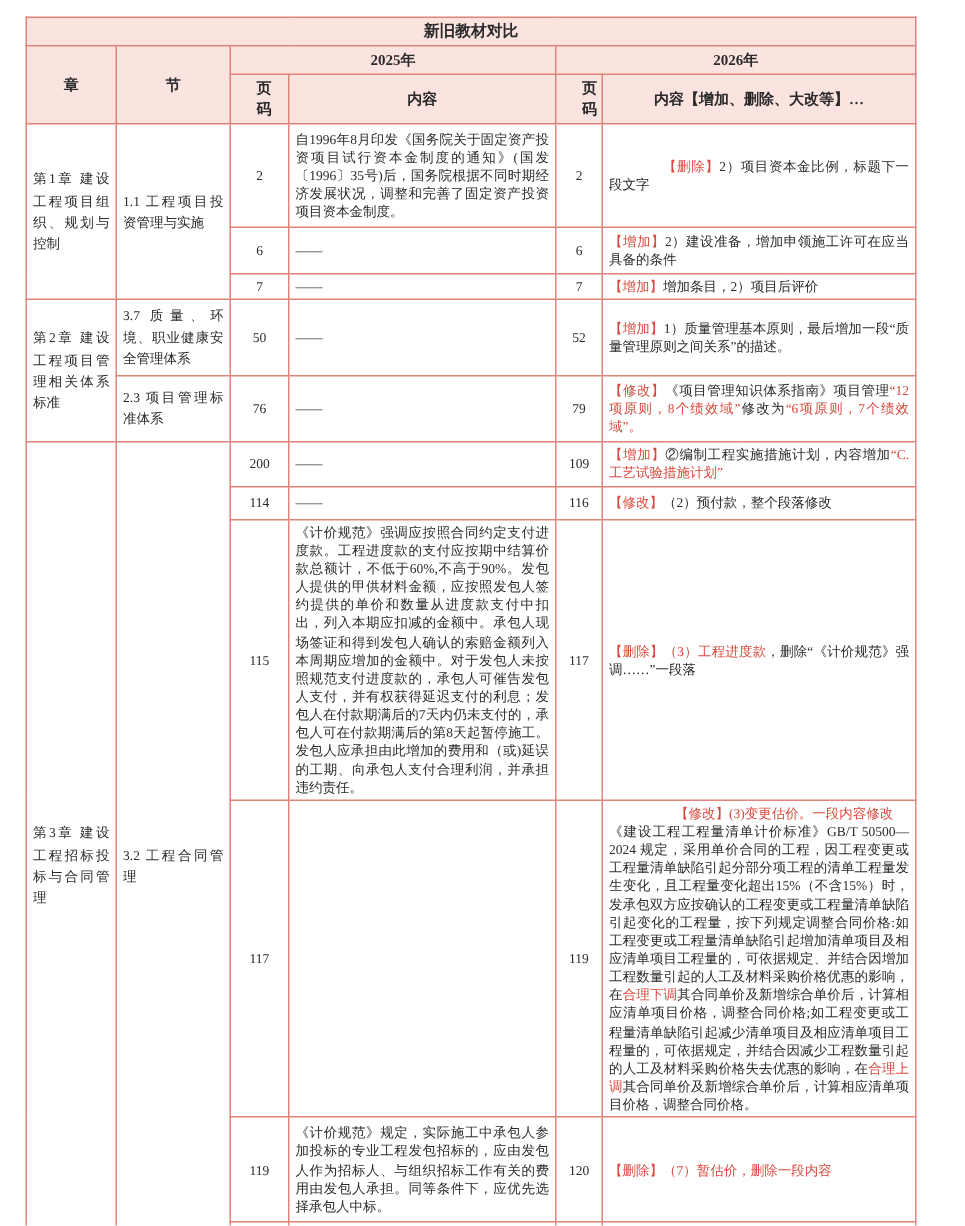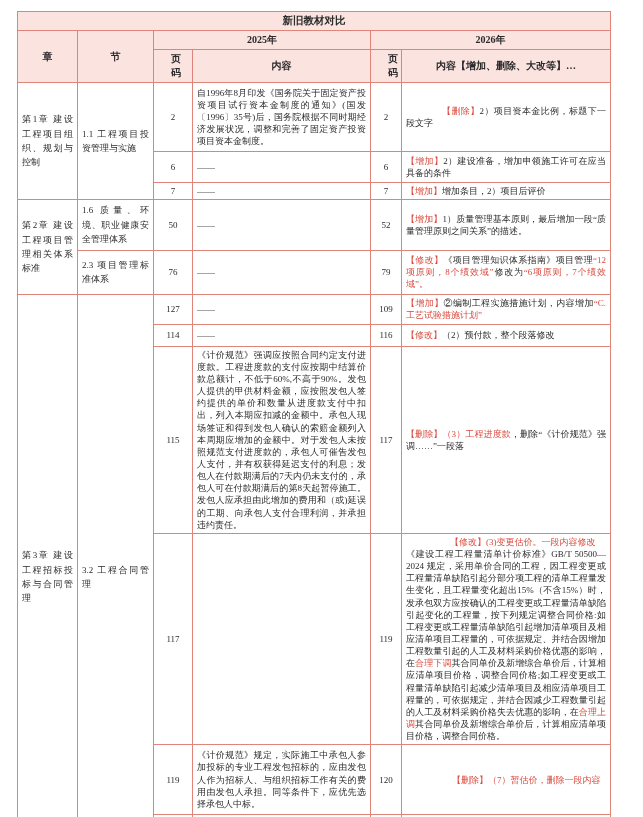--- a/index.html
+++ b/index.html
@@ -81,38 +81,38 @@
     </tr>
     <tr class="r2">
       <td class="page-cell">7</td>
       <td class="content-cell"><span>——</span></td>
       <td class="page-cell">7</td>
       <td class="content-cell"><span style="color: rgb(217, 73, 61);">【增加】</span><span>增加条目，2）项目后评价</span></td>
     </tr>
 
     <tr class="r3">
       <td rowspan="2" class="chapter-cell">第2章 建设工程项目管理相关体系标准</td>
-      <td class="section-cell">1.6 质量、环境、职业健康安全管理体系</td>
+      <td class="section-cell">3.7 质量、环境、职业健康安全管理体系</td>
       <td class="page-cell">50</td>
       <td class="content-cell"><span>——</span></td>
       <td class="page-cell">52</td>
       <td class="content-cell"><span style="color: rgb(217, 73, 61);">【增加】</span><span>1）质量管理基本原则，最后增加一段“质量管理原则之间关系”的描述。</span></td>
     </tr>
     <tr class="r4">
       <td class="section-cell">2.3 项目管理标准体系</td>
       <td class="page-cell">76</td>
       <td class="content-cell"><span>——</span></td>
       <td class="page-cell">79</td>
       <td class="content-cell"><span style="color: rgb(217, 73, 61);">【修改】</span><span>《项目管理知识体系指南》项目管理</span><span style="color: rgb(217, 73, 61);">“12项原则，8个绩效域”</span><span>修改为</span><span style="color: rgb(217, 73, 61);">“6项原则，7个绩效域”。</span></td>
     </tr>
 
     <tr class="r5">
       <td rowspan="6" class="chapter-cell">第3章 建设工程招标投标与合同管理</td>
       <td rowspan="6" class="section-cell">3.2 工程合同管理</td>
-      <td class="page-cell">127</td>
+      <td class="page-cell">200</td>
       <td class="content-cell"><span>——</span></td>
       <td class="page-cell">109</td>
       <td class="content-cell"><span style="color: rgb(217, 73, 61);">【增加】</span><span>②编制工程实施措施计划，内容增加</span><span style="color: rgb(217, 73, 61);">“C.工艺试验措施计划”</span></td>
     </tr>
     <tr class="r6">
       <td class="page-cell">114</td>
       <td class="content-cell"><span>——</span></td>
       <td class="page-cell">116</td>
       <td class="content-cell"><span style="color: rgb(217, 73, 61);">【修改】</span><span>（2）预付款，整个段落修改</span></td>
     </tr>
@@ -126,21 +126,21 @@
       <td class="page-cell">117</td>
       <td class="content-cell"></td>
       <td class="page-cell">119</td>
       <td class="content-cell"><span style="color: rgb(217, 73, 61); margin-left: 44px;">【修改】(3)变更估价。一段内容修改
 </span><span>《建设工程工程量清单计价标准》GB/T 50500—2024 规定，采用单价合同的工程，因工程变更或工程量清单缺陷引起分部分项工程的清单工程量发生变化，且工程量变化超出15%（不含15%）时，发承包双方应按确认的工程变更或工程量清单缺陷引起变化的工程量，按下列规定调整合同价格:如工程变更或工程量清单缺陷引起增加清单项目及相应清单项目工程量的，可依据规定、并结合因增加工程数量引起的人工及材料采购价格优惠的影响，在</span><span style="color: rgb(217, 73, 61);">合理下调</span><span>其合同单价及新增综合单价后，计算相应清单项目价格，调整合同价格;如工程变更或工程量清单缺陷引起减少清单项目及相应清单项目工程量的，可依据规定，并结合因减少工程数量引起的人工及材料采购价格失去优惠的影响，在</span><span style="color: rgb(217, 73, 61);">合理上调</span><span>其合同单价及新增综合单价后，计算相应清单项目价格，调整合同价格。</span></td>
     </tr>
     <tr class="r9">
       <td class="page-cell">119</td>
       <td class="content-cell"><span>《计价规范》规定，实际施工中承包人参加投标的专业工程发包招标的，应由发包人作为招标人、与组织招标工作有关的费用由发包人承担。同等条件下，应优先选择承包人中标。</span></td>
       <td class="page-cell">120</td>
-      <td class="content-cell"><span style="color: rgb(217, 73, 61); margin-left: 46px;">【删除】（7）暂估价，删除一段内容</span></td>
+      <td class="content-cell"><span style="color: rgb(217, 73, 61);">【删除】（7）暂估价，删除一段内容</span></td>
     </tr>
     <tr class="r10">
       <td class="page-cell">122</td>
       <td class="content-cell"><span style="color: rgb(217, 73, 61);">第3条，2.3发包人延迟提供施工场地
 第11条，9.2.6发包人原因造成承包人人员工伤事故</span></td>
       <td class="page-cell">124</td>
       <td class="content-cell"></td>
     </tr>
   </tbody>
 </table>

